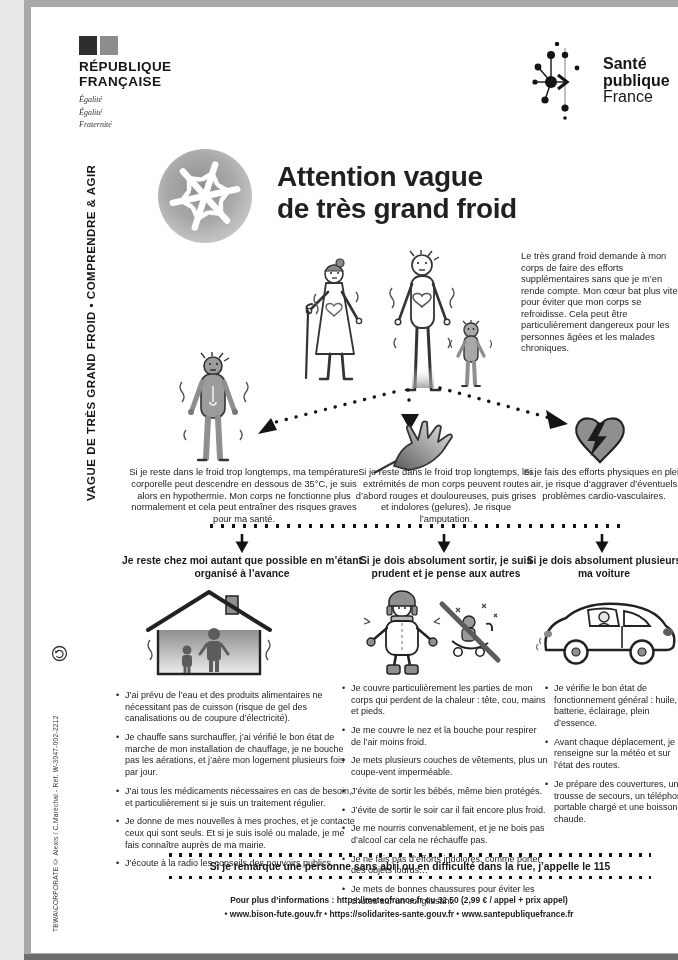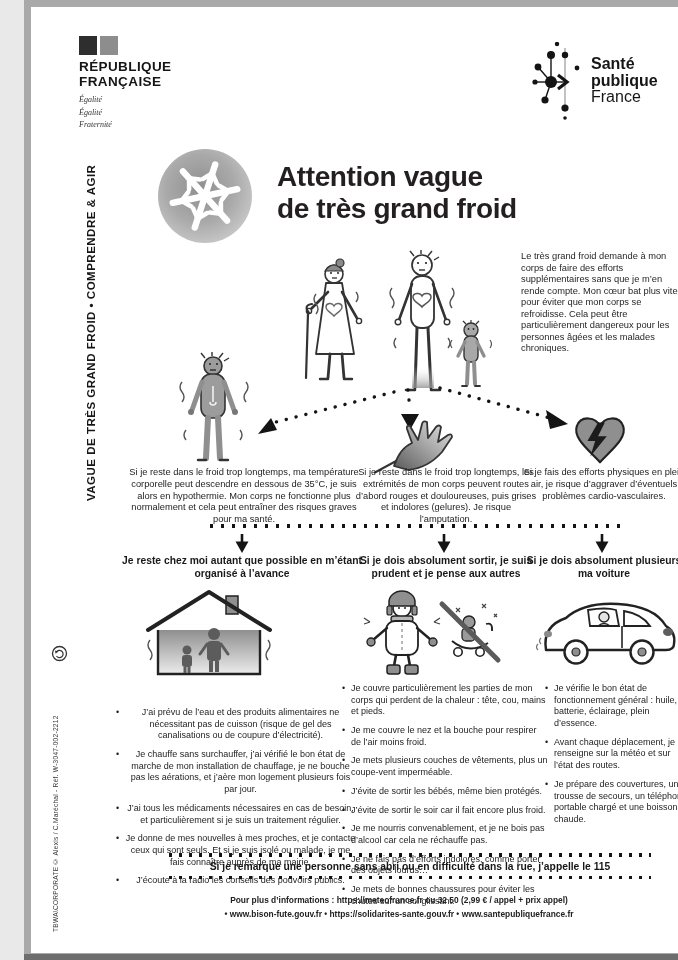--- a/index.html
+++ b/index.html
@@ -14,21 +14,21 @@
 
   
   .marianne{position:absolute;left:55px;top:36px;width:150px;}
   .marianne .flag{display:flex;gap:3px;margin-bottom:5px;}
   .marianne .flag span{display:block;width:18px;height:19px;}
   .marianne .f1{background:#2e2e2e;}
   .marianne .f2{background:#8d8d8d;}
   .rf-name{font-weight:bold;font-size:13.5px;line-height:1.08;letter-spacing:.4px;color:#151515;}
   .motto{margin-top:5px;font-family:"Liberation Serif","DejaVu Serif",serif;font-style:italic;font-size:8px;line-height:1.55;color:#333;}
 
-  .sante-logo{position:absolute;left:505px;top:42px;display:flex;align-items:center;gap:8px;}
+  .sante-logo{position:absolute;left:505px;top:42px;display:flex;align-items:center;gap:20px;}
   .sante-text{font-size:16px;line-height:1.05;color:#161616;}
   .sante-text .b{font-weight:bold;}
 
   
   .vstrip{
     position:absolute;left:61px;top:142px;height:382px;width:26px;
     writing-mode:vertical-rl;transform:rotate(180deg);
     font-weight:bold;font-size:11.5px;letter-spacing:.5px;color:#161616;text-align:center;
   }
   .credits{
@@ -71,21 +71,21 @@
 
   
   .colhead{position:absolute;margin:0;text-align:center;font-size:10.3px;font-weight:bold;line-height:1.3;color:#191919;}
   .colhead.c1{left:95px;top:554px;width:246px;}
   .colhead.c2{left:330px;top:554px;width:184px;}
   .colhead.c3{left:496px;top:554px;width:168px;}
 
   .blist{position:absolute;margin:0;padding:0;list-style:none;font-size:9px;line-height:1.3;color:#1d1d1d;}
   .blist li{margin:0 0 7px 0;padding-left:9px;position:relative;}
   .blist li::before{content:"•";position:absolute;left:0;top:0;}
-  .blist.l1{left:92px;top:707px;width:240px;text-align:center;}
+  .blist.l1{left:92px;top:690px;width:240px;}
   .blist.l2{left:318px;top:683px;width:206px;}
   .blist.l3{left:521px;top:683px;width:146px;}
 
   
   .banner{position:absolute;left:145px;top:853px;width:482px;}
   .banner .dotrow{height:3.6px;background-image:repeating-linear-gradient(90deg,#141414 0 3.2px,transparent 3.2px 10px);}
   .banner-text{margin:4px 0 4px 0;text-align:center;font-size:10.3px;font-weight:bold;color:#161616;}
   .footer{position:absolute;left:85px;top:894px;width:580px;text-align:center;font-size:8.4px;font-weight:bold;line-height:1.65;color:#222;}
   .footer p{margin:0;}
 </style>

